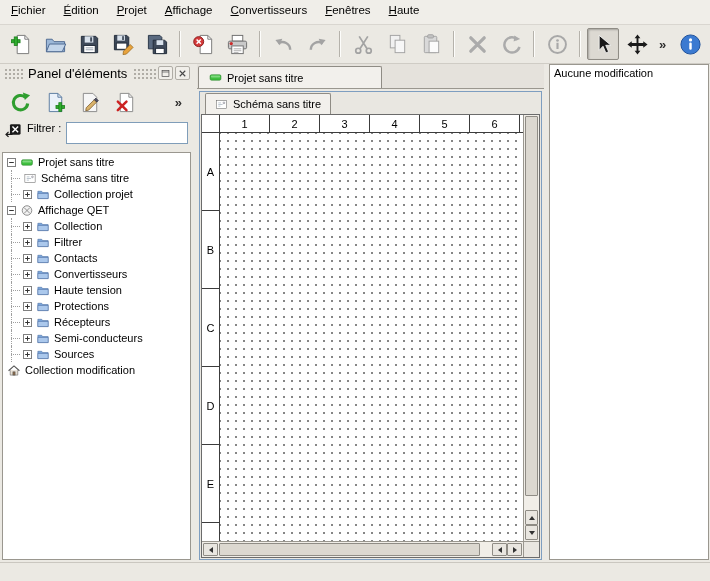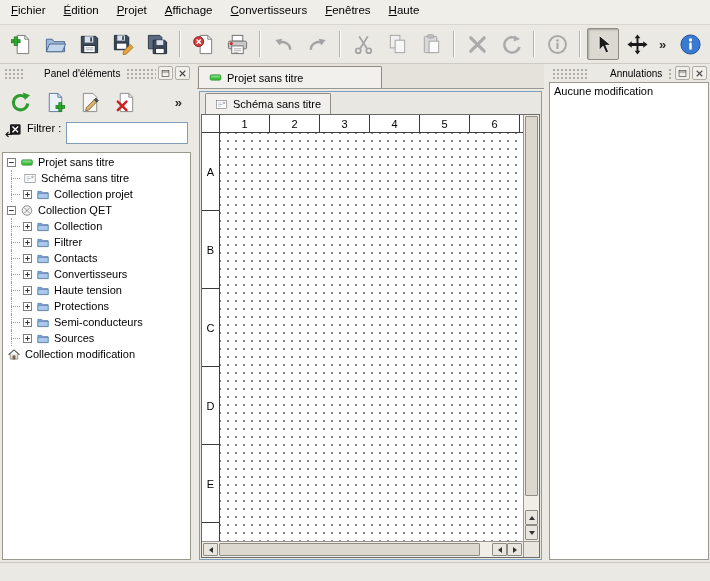--- a/index.html
+++ b/index.html
@@ -40,21 +40,21 @@
   .center{flex:1;display:flex;flex-direction:column;min-width:0;min-height:0;}
 
   
   .dock-header{height:18px;display:flex;align-items:center;gap:2px;padding:0 3px;flex:none;}
   .grip{align-self:stretch;margin:3px 0;
     background-image:radial-gradient(#b0ada6 0.9px,transparent 1.05px);
     background-size:4px 4px;background-position:1px 1px;}
   .g-left{width:20px;}
   .right-dock .g-left{width:38px;}
   .g-fill{flex:1;}
-  .dock-title{font-size:10px;padding:0 3px;white-space:nowrap;margin-left:16px;}
+  .dock-title{font-size:13px;padding:0 3px;white-space:nowrap;}
   .dock-btn{width:15px;height:14px;padding:0;border:1px solid #b0ada6;background:#f1efea;
     display:flex;align-items:center;justify-content:center;border-radius:2px;}
   .dock-btn .icon{width:11px;height:11px;}
 
   
   .panel-toolbar{height:40px;display:flex;align-items:center;gap:8px;padding:0 7px;flex:none;}
   .pt-btn{width:27px;height:27px;display:flex;align-items:center;justify-content:center;}
   .pt-btn .icon{width:23px;height:23px;}
   .pt-chevron{margin-left:auto;}
   .filter-row{height:28px;display:flex;gap:5px;padding:0 5px;flex:none;}
@@ -443,21 +443,21 @@
                 <rect x="0.5" y="0.5" width="8" height="8" fill="#fff" stroke="#808080"></rect>
                 <path d="M2.2 4.5h4.6" stroke="#333" fill="none"></path>
               </svg>
             </span>
             <span class="icon tree-icon">
               <svg viewBox="0 0 24 24">
                 <circle cx="12" cy="12" r="8.8" fill="#f2f2f2" stroke="#707070" stroke-width="1.4"></circle>
                 <path d="M6.5 6.5l11 11M17.5 6.5l-11 11" stroke="#707070" stroke-width="1.4"></path>
               </svg>
             </span>
-            <span class="tree-label">Collection QET</span>
+            <span class="tree-label">Affichage QET</span>
           </div>
           <div class="tree-row" data-level="1">
             <span class="expander">
               <svg viewBox="0 0 9 9">
                 <rect x="0.5" y="0.5" width="8" height="8" fill="#fff" stroke="#808080"></rect>
                 <path d="M2.2 4.5h4.6M4.5 2.2v4.6" stroke="#333" fill="none"></path>
               </svg>
             </span>
             <span class="icon tree-icon">
               <svg viewBox="0 0 24 24">
@@ -534,20 +534,35 @@
                 <path d="M2.2 4.5h4.6M4.5 2.2v4.6" stroke="#333" fill="none"></path>
               </svg>
             </span>
             <span class="icon tree-icon">
               <svg viewBox="0 0 24 24">
                 <path d="M2.5 19.5v-13.5h7l2 2.5h10v11z" fill="#7ba7dd" stroke="#46699c"></path>
                 <path d="M2.5 10h19v9.5h-19z" fill="#abc8ec" stroke="#46699c"></path>
               </svg>
             </span>
             <span class="tree-label">Protections</span>
+          </div>
+          <div class="tree-row" data-level="1">
+            <span class="expander">
+              <svg viewBox="0 0 9 9">
+                <rect x="0.5" y="0.5" width="8" height="8" fill="#fff" stroke="#808080"></rect>
+                <path d="M2.2 4.5h4.6M4.5 2.2v4.6" stroke="#333" fill="none"></path>
+              </svg>
+            </span>
+            <span class="icon tree-icon">
+              <svg viewBox="0 0 24 24">
+                <path d="M2.5 19.5v-13.5h7l2 2.5h10v11z" fill="#7ba7dd" stroke="#46699c"></path>
+                <path d="M2.5 10h19v9.5h-19z" fill="#abc8ec" stroke="#46699c"></path>
+              </svg>
+            </span>
+            <span class="tree-label">Récepteurs</span>
           </div>
           <div class="tree-row" data-level="1">
             <span class="expander">
               <svg viewBox="0 0 9 9">
                 <rect x="0.5" y="0.5" width="8" height="8" fill="#fff" stroke="#808080"></rect>
                 <path d="M2.2 4.5h4.6M4.5 2.2v4.6" stroke="#333" fill="none"></path>
               </svg>
             </span>
             <span class="icon tree-icon">
               <svg viewBox="0 0 24 24">
@@ -652,40 +667,20 @@
               </div>
           </div>
           <div class="scroll-corner"></div>
         </div>
       </div>
     </div>
 
     <div class="splitter"></div>
 
     <div class="right-dock">
-      <div class="dock-header">
-        <span class="grip g-left"></span>
-        <span class="dock-title">Annulations</span>
-        <span class="grip g-fill"></span>
-        <button class="dock-btn">
-            <span class="icon">
-              <svg viewBox="0 0 16 16">
-                <rect x="3" y="3.5" width="10" height="9" fill="none" stroke="#4a4a4a"></rect>
-                <path d="M3 5.8h10" stroke="#4a4a4a"></path>
-              </svg>
-            </span>
-          </button>
-        <button class="dock-btn">
-            <span class="icon">
-              <svg viewBox="0 0 16 16">
-                <path d="M4 4l8 8M12 4l-8 8" stroke="#4a4a4a" stroke-width="1.6"></path>
-              </svg>
-            </span>
-          </button>
-      </div>
       <div class="undo-list">
         <div class="undo-item">Aucune modification</div>
       </div>
     </div>
 
   </div>
 
   <div class="statusbar"></div>
 </div>
 

